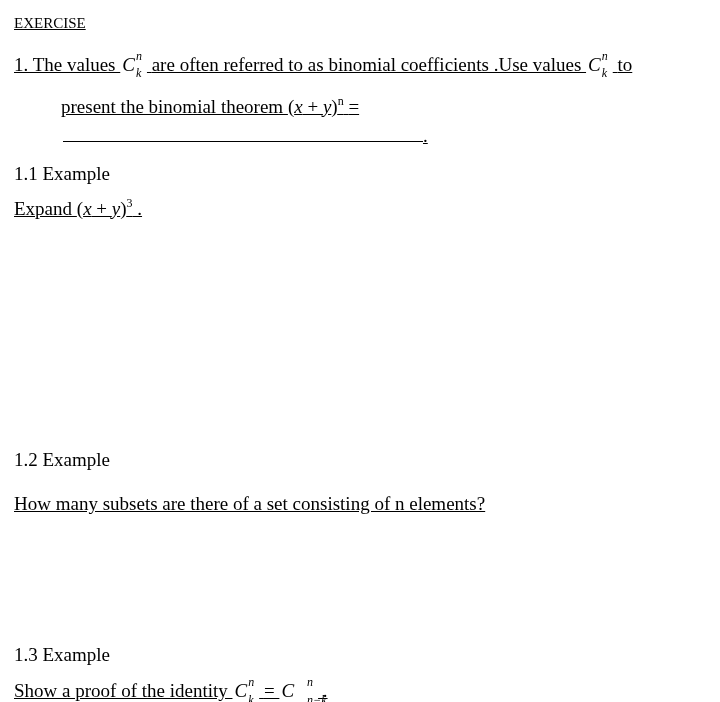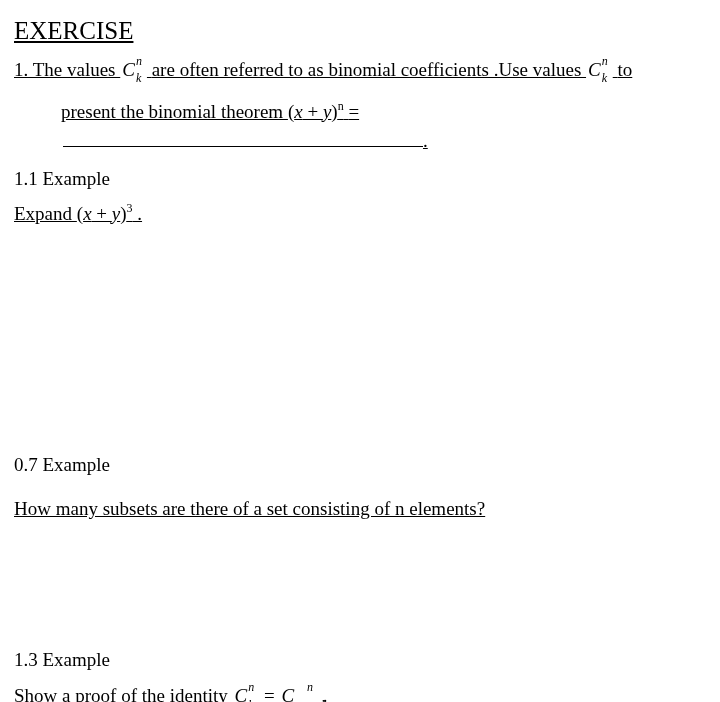--- a/index.html
+++ b/index.html
@@ -8,22 +8,22 @@
     font-family: "Times New Roman", Times, serif;
     font-size: 19px;
     color: #000;
     background: #fff;
     width: 720px;
     box-sizing: border-box;
     line-height: 1.5;
   }
   .heading {
     text-decoration: underline;
-    font-size: 25px;
-    margin-bottom: 6px;
+    font-size: 15px;
+    margin-bottom: 16px;
   }
   .para {
     margin: 6px 0 10px 0;
     text-decoration: underline;
   }
   .math-ital { font-style: italic; font-family: "Times New Roman", serif; }
   .cnk {
     display: inline-block;
     position: relative;
     font-style: italic;
@@ -95,21 +95,21 @@
 
 <div class="section-label" style="margin-top:0;">1.1  Example</div>
 
 <div class="para">
   <span>Expand  </span>
   <span>(</span><span class="math-ital">x</span><span> + </span><span class="math-ital">y</span><span>)</span><span class="expr-sup">3</span><span> .</span>
 </div>
 
 <div class="gap-large"></div>
 
-<div class="section-label">0.7  Example</div>
+<div class="section-label">1.2  Example</div>
 <div class="para" style="margin-top:16px;">How many subsets are there of a set consisting of n elements?</div>
 
 <div class="gap-med"></div>
 
 <div class="section-label">1.3  Example</div>
 
 <div class="para" style="margin-top:8px;">
   <span>Show a proof of the identity  </span>
   <span class="cnk">
     <span>C</span>

